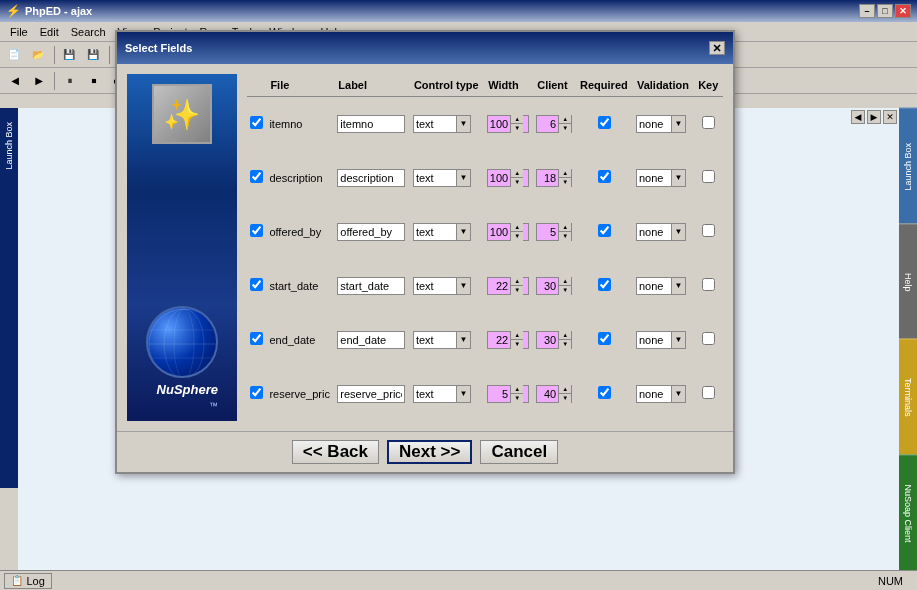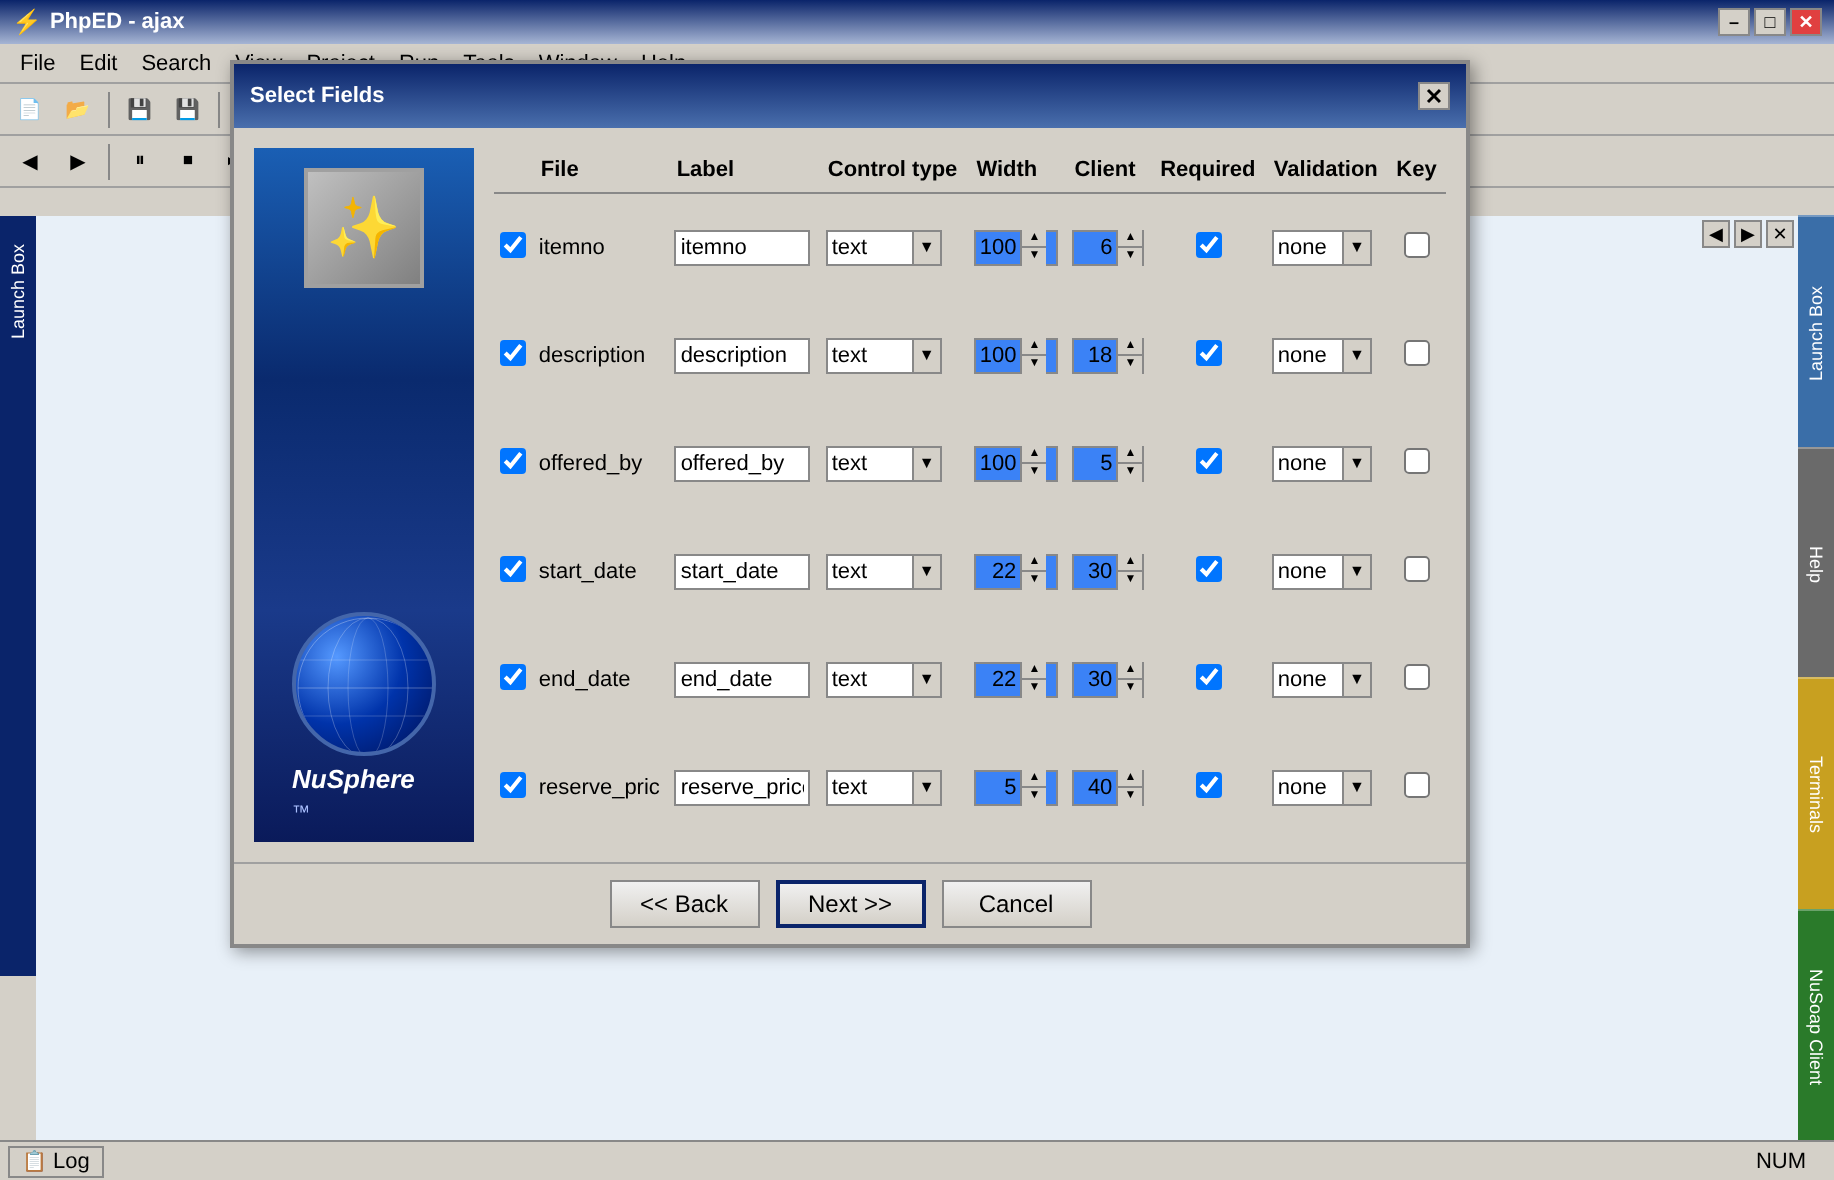--- a/index.html
+++ b/index.html
@@ -230,21 +230,21 @@
       background: #d4d0c8;
       border-left: 1px solid #888;
       display: flex; align-items: center; justify-content: center;
       font-size: 8px;
       cursor: pointer;
     }
     .spinner {
       display: flex;
       flex-direction: column;
       border: 1px solid #888;
-      background: #3b82f6;
+      background: #f0abfc;
       height: 18px;
       width: 38px;
     }
     .spinner-inner {
       display: flex;
       align-items: center;
       height: 100%;
     }
     .spinner-val {
       width: 22px;
@@ -276,23 +276,24 @@
       border-top: 1px solid #a0a0a0;
       display: flex;
       justify-content: center;
       gap: 8px;
     }
     .dialog-btn {
       min-width: 75px;
       height: 24px;
       background: linear-gradient(to bottom, #f0f0f0, #d4d0c8);
       border: 1px solid #888;
-      font-size: 12px;
+      font-size: 17px;
       cursor: pointer;
       padding: 0 10px;
+      font-weight: bold;
     }
     .dialog-btn-active {
       border: 2px solid #0a246a;
     }
     .right-tab {
       writing-mode: vertical-rl;
       transform: rotate(180deg);
       color: white;
       font-size: 9px;
       padding: 8px 2px;
@@ -425,21 +426,21 @@
     <div class="dialog-close">✕</div>
   </div>
   <div class="dialog-body">
 
     <div class="dialog-left-panel">
 
       <div style="width:60px;height:60px;background:linear-gradient(135deg,#c0c0c0,#808080);border:2px solid #a0a0a0;display:flex;align-items:center;justify-content:center;font-size:30px;">
         ✨
       </div>
 
-      <div style="display:flex;flex-direction:column;align-items:flex-start;gap:4px;">
+      <div style="display:flex;flex-direction:column;align-items:flex-end;gap:4px;">
         <div style="width:72px;height:72px;background:radial-gradient(circle at 30% 30%,#5599ff,#0033aa,#001055);border-radius:50%;border:2px solid #4466aa;position:relative;overflow:hidden;">
           <svg width="72" height="72" viewBox="0 0 72 72" style="position:absolute;top:0;left:0;">
             <ellipse cx="36" cy="36" rx="35" ry="35" fill="none" stroke="rgba(255,255,255,0.3)" stroke-width="0.5"></ellipse>
             <ellipse cx="36" cy="36" rx="20" ry="35" fill="none" stroke="rgba(255,255,255,0.25)" stroke-width="0.5"></ellipse>
             <ellipse cx="36" cy="36" rx="10" ry="35" fill="none" stroke="rgba(255,255,255,0.2)" stroke-width="0.5"></ellipse>
             <line x1="1" y1="36" x2="71" y2="36" stroke="rgba(255,255,255,0.3)" stroke-width="0.5"></line>
             <line x1="1" y1="22" x2="71" y2="22" stroke="rgba(255,255,255,0.2)" stroke-width="0.5"></line>
             <line x1="1" y1="50" x2="71" y2="50" stroke="rgba(255,255,255,0.2)" stroke-width="0.5"></line>
           </svg>
         </div>

